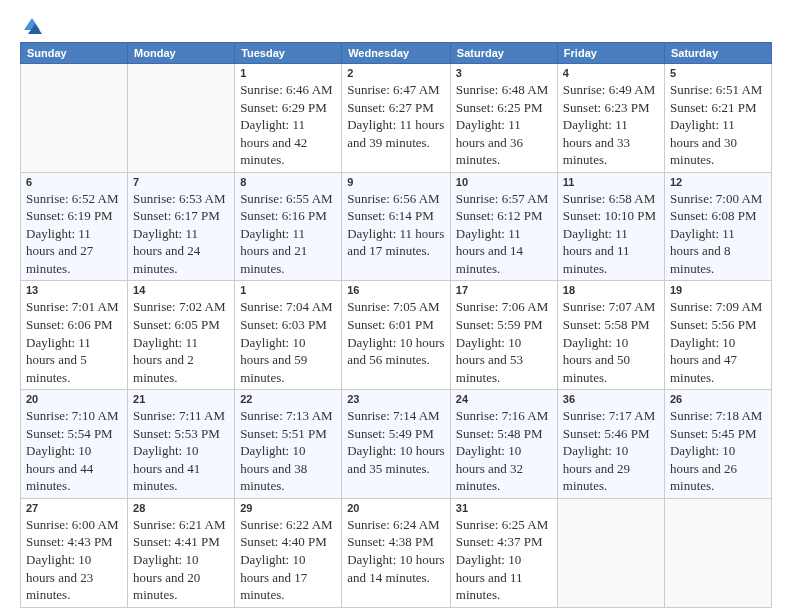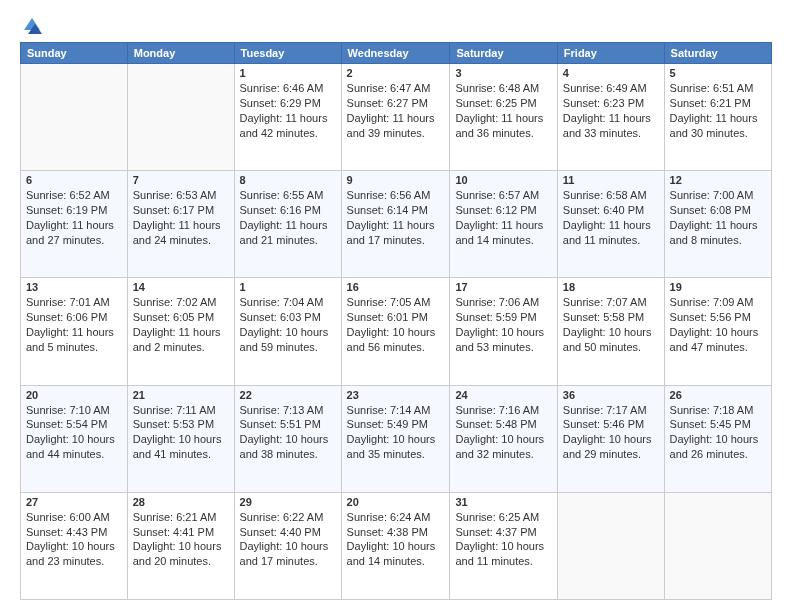--- a/index.html
+++ b/index.html
@@ -90,23 +90,24 @@
     .calendar-table td.empty {
       background: #f9f9f9;
     }
     .day-number {
       font-size: 11px;
       font-weight: bold;
       display: block;
       margin-bottom: 2px;
     }
     .day-info {
-      font-size: 11px;
+      font-size: 13px;
       color: #333;
       line-height: 1.35;
+      font-family: Liberation Serif, serif;
     }
   </style>
 </head>
 <body>
 
 <div class="page">
   <div class="header">
     <div class="logo">
       <div class="logo-text">
         <span class="logo-general"></span>
@@ -197,21 +198,21 @@
           </td>
           <td>
             <span class="day-number">10</span>
             <div class="day-info">Sunrise: 6:57 AM
 Sunset: 6:12 PM
 Daylight: 11 hours and 14 minutes.</div>
           </td>
           <td>
             <span class="day-number">11</span>
             <div class="day-info">Sunrise: 6:58 AM
-Sunset: 6:40 PM
+Sunset: 10:10 PM
 Daylight: 11 hours and 11 minutes.</div>
           </td>
           <td>
             <span class="day-number">12</span>
             <div class="day-info">Sunrise: 7:00 AM
 Sunset: 6:08 PM
 Daylight: 11 hours and 8 minutes.</div>
           </td>
         </tr>
         <tr>

